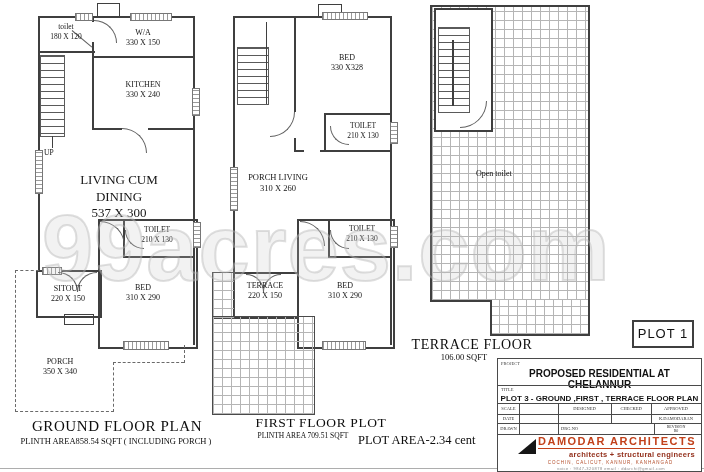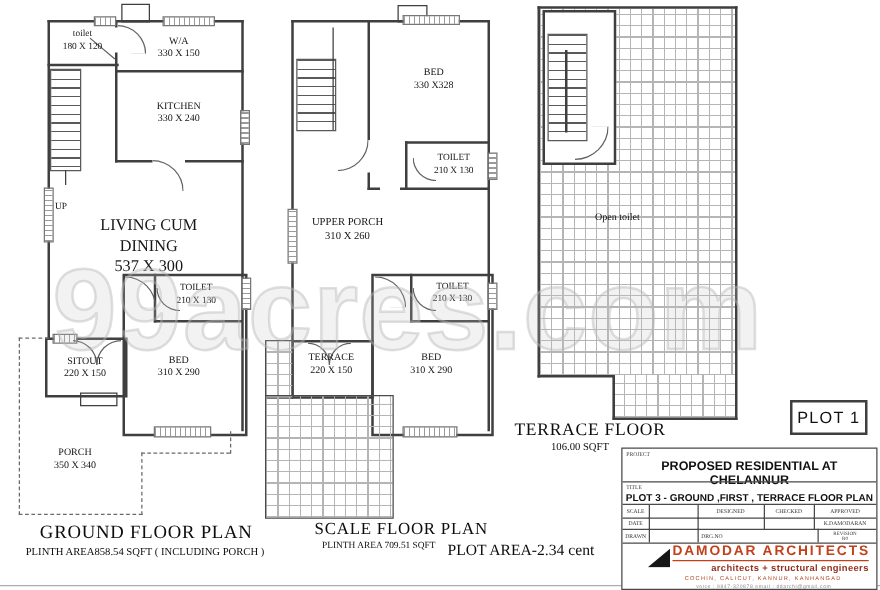--- a/index.html
+++ b/index.html
@@ -123,21 +123,21 @@
       <div>220 X 150</div>
     </div>
     <div class="room-label" style="left:114px;top:283px;width:58px;font-size:8px;">
       <div>BED</div>
       <div>310 X 290</div>
     </div>
     <div class="room-label" style="left:34px;top:357px;width:52px;font-size:8px;">
       <div>PORCH</div>
       <div>350 X 340</div>
     </div>
-    <div class="note" style="left:44px;top:160px;font-size:7.5px;">UP</div>
+    <div class="note" style="left:44px;top:148px;font-size:7.5px;">UP</div>
     <div class="plan-title" style="left:26px;top:418px;width:182px;font-size:15px;">GROUND FLOOR PLAN</div>
     <div class="plan-title" style="left:6px;top:436px;width:220px;font-size:8.5px;letter-spacing:0;">PLINTH AREA858.54 SQFT ( INCLUDING PORCH )</div>
   </div>
 
   <div>
     <div class="outline thin white" style="left:318px;top:4px;width:22px;height:12px;"></div>
     <div class="wall" style="left:233px;top:16px;width:159px;height:2px;"></div>
     <div class="wall" style="left:233px;top:16px;width:2px;height:256px;"></div>
     <div class="wall" style="left:390px;top:16px;width:2px;height:329px;"></div>
     <div class="stairs" style="left:237px;top:47px;width:30px;height:56px;"></div>
@@ -170,36 +170,36 @@
 
     <div class="room-label" style="left:318px;top:53px;width:58px;font-size:8px;">
       <div>BED</div>
       <div>330 X328</div>
     </div>
     <div class="room-label" style="left:336px;top:121px;width:54px;font-size:7.5px;">
       <div>TOILET</div>
       <div>210 X 130</div>
     </div>
     <div class="room-label" style="left:237px;top:172px;width:82px;font-size:8.5px;">
-      <div>UPPER PORCH</div>
+      <div>PORCH LIVING</div>
       <div>310 X 260</div>
     </div>
     <div class="room-label" style="left:334px;top:224px;width:56px;font-size:7.5px;">
       <div>TOILET</div>
       <div>210 X 130</div>
     </div>
     <div class="room-label" style="left:235px;top:281px;width:60px;font-size:8px;">
       <div>TERRACE</div>
       <div>220 X 150</div>
     </div>
     <div class="room-label" style="left:316px;top:281px;width:58px;font-size:8px;">
       <div>BED</div>
       <div>310 X 290</div>
     </div>
-    <div class="plan-title" style="left:242px;top:415px;width:158px;font-size:13.5px;">SCALE FLOOR PLAN</div>
+    <div class="plan-title" style="left:242px;top:415px;width:158px;font-size:13.5px;">FIRST FLOOR PLOT</div>
     <div class="plan-title" style="left:250px;top:431px;width:106px;font-size:7.5px;letter-spacing:0;">PLINTH AREA 709.51 SQFT</div>
   </div>
 
   <div>
     <div class="hatchbg" style="left:432px;top:7px;width:156px;height:293px;"></div>
     <div class="hatchbg" style="left:490px;top:300px;width:98px;height:34px;"></div>
     <div class="wall" style="left:430px;top:5px;width:160px;height:2px;"></div>
     <div class="wall" style="left:430px;top:5px;width:2px;height:297px;"></div>
     <div class="wall" style="left:588px;top:5px;width:2px;height:331px;"></div>
     <div class="wall" style="left:430px;top:300px;width:62px;height:2px;"></div>

